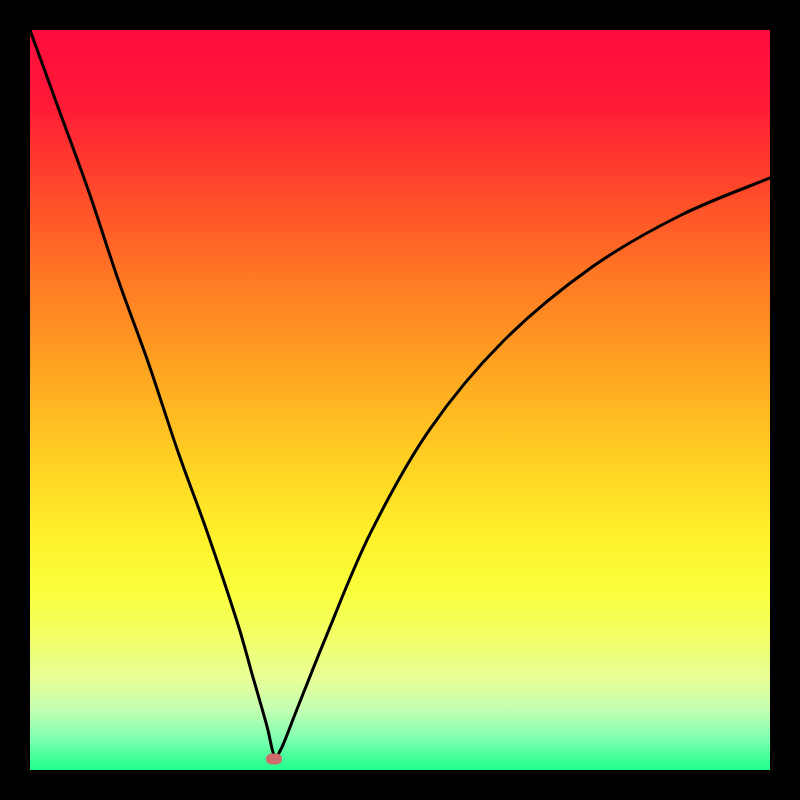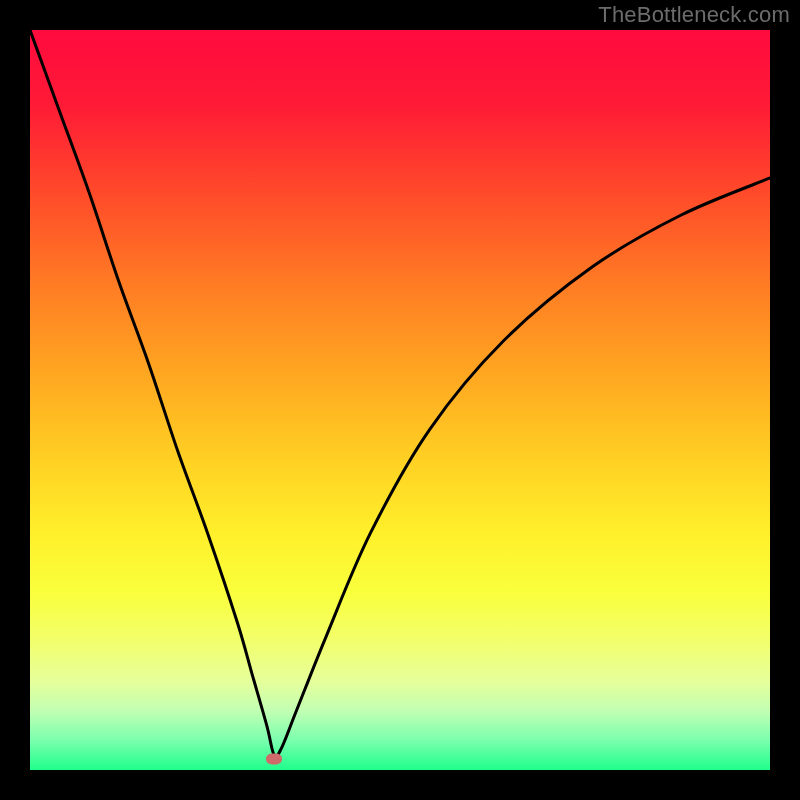--- a/index.html
+++ b/index.html
@@ -66,21 +66,20 @@
     color: #6c6c6c;
     font-size: 22px;
     font-weight: 500;
     letter-spacing: 0.2px;
   }
 </style>
 </head>
 <body>
 
 <div class="frame">
-  <div class="watermark">TheBottleneck.com</div>
 
   <div class="plot-area">
     <div class="gradient-bg"></div>
     <svg class="curve" viewBox="0 0 740 740" preserveAspectRatio="none">
       <path fill="none" stroke="#000000" stroke-width="3" stroke-linecap="round" d="M 0 0 C 4.933333333333334 13.566666666666663 19.733333333333334 54.26666666666665 29.6 81.39999999999998 C 39.46666666666667 108.5333333333333 49.333333333333336 134.43333333333328 59.2 162.79999999999995 C 69.06666666666666 191.16666666666663 78.93333333333334 223.2333333333333 88.8 251.59999999999997 C 98.66666666666666 279.96666666666664 108.53333333333333 304.63333333333327 118.4 332.99999999999994 C 128.26666666666668 361.3666666666666 138.13333333333333 393.43333333333334 148 421.8 C 157.86666666666667 450.1666666666667 167.73333333333332 474.8333333333333 177.6 503.2 C 187.46666666666667 531.5666666666666 199.8 568.5666666666667 207.20000000000002 592 C 214.60000000000002 615.4333333333333 217.06666666666666 626.5333333333333 222 643.8 C 226.93333333333334 661.0666666666666 233.10000000000002 682.0333333333333 236.8 695.6 C 240.5 709.1666666666667 241.73333333333335 721.5 244.20000000000002 725.2 C 246.66666666666669 728.9000000000001 247.90000000000003 725.1999999999999 251.60000000000002 717.8 C 255.3 710.4 259 699.3 266.4 680.8 C 273.79999999999995 662.3 283.66666666666663 636.4 296 606.8 C 308.33333333333337 577.1999999999999 323.1333333333334 537.7333333333333 340.40000000000003 503.2 C 357.6666666666667 468.66666666666663 377.40000000000003 431.66666666666663 399.6 399.59999999999997 C 421.8 367.5333333333333 446.4666666666667 337.93333333333334 473.6 310.8 C 500.73333333333335 283.6666666666667 532.8 257.76666666666665 562.4 236.79999999999995 C 592 215.8333333333333 621.6 199.79999999999998 651.2 185 C 680.8000000000001 170.20000000000002 725.2 154.16666666666666 740 148"></path>
     </svg>
     <div class="marker" style="left: 244.2px; top: 728.9px; background: rgb(207, 107, 107);"></div>
   </div>
 </div>
 

